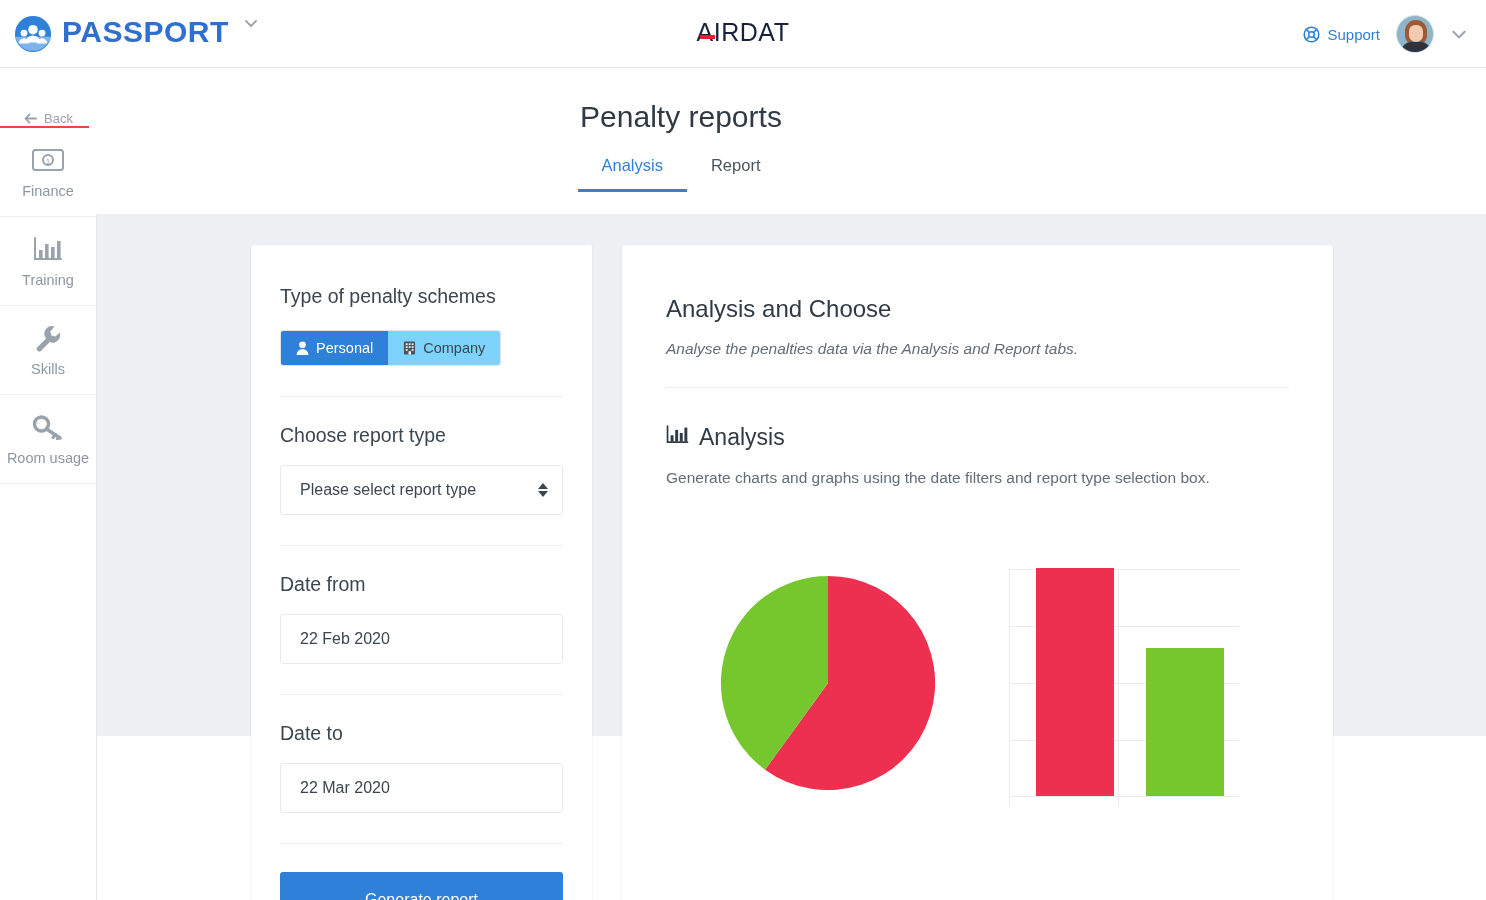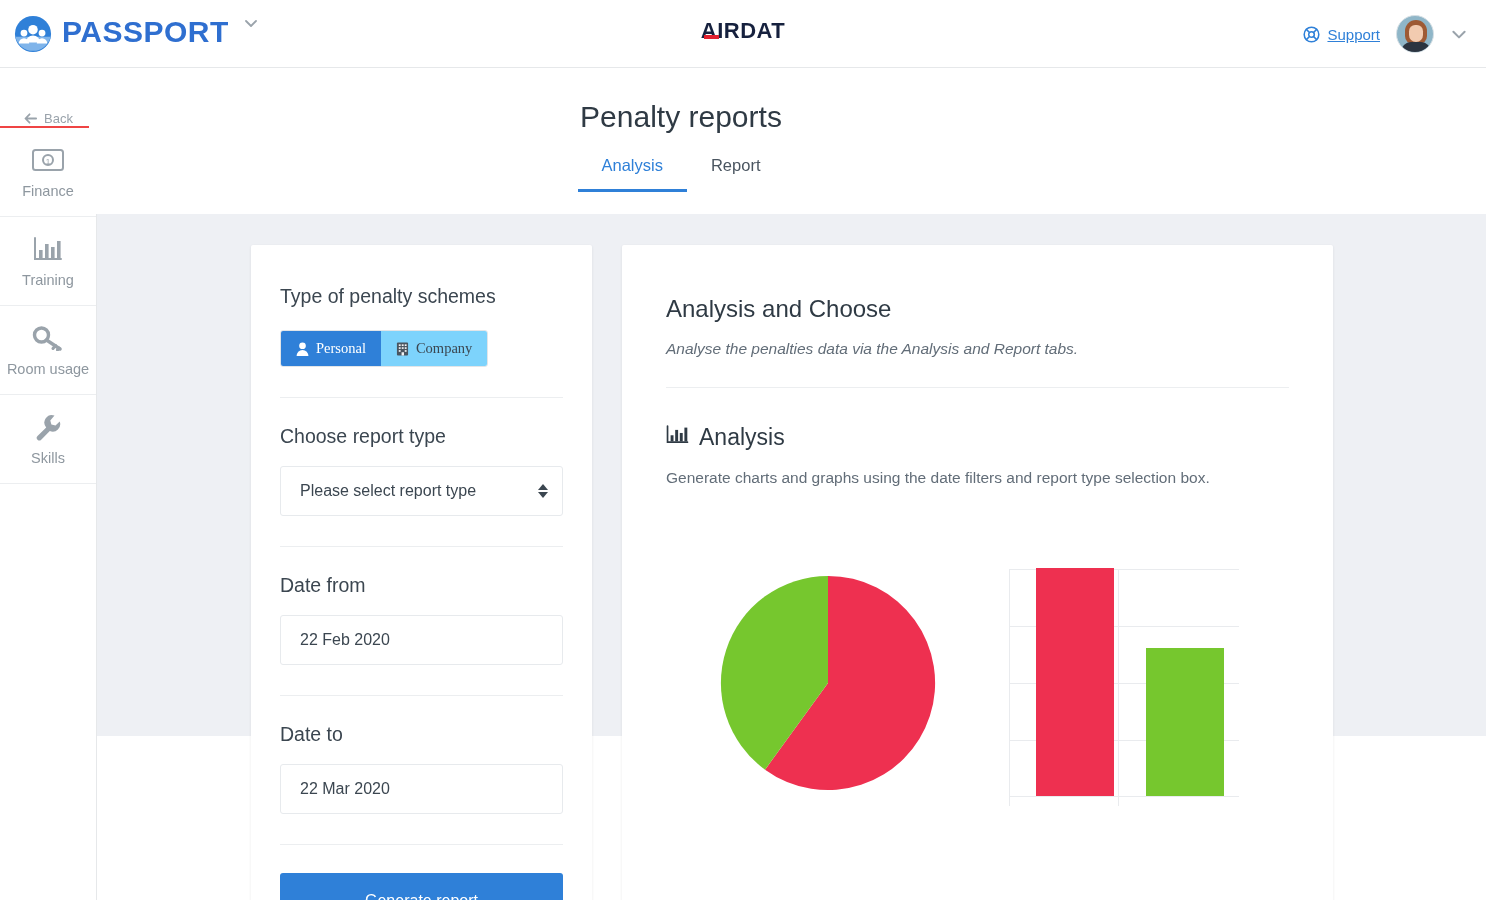--- a/index.html
+++ b/index.html
@@ -26,35 +26,35 @@
     letter-spacing: 0.5px;
   }
   .brand-caret { margin-left: 4px; color: #9aa3ab; display: block; }
 
   .airdat {
     position: absolute; left: 0; right: 0; top: 18px;
     text-align: center; pointer-events: none;
   }
   .airdat-logo {
     display: inline-block; position: relative;
-    font-size: 22px; font-weight: bold; color: #16213e;
+    font-size: 25px; font-weight: normal; color: #16213e;
     letter-spacing: 0.5px;
   }
   .airdat-logo .underbar {
     position: absolute; left: 3px; top: 17px;
     width: 15px; height: 3.5px; background: #e2202f;
   }
 
   .topright {
     position: absolute; right: 18px; top: 0; height: 68px;
     display: flex; align-items: center; gap: 16px;
   }
   .support {
     display: flex; align-items: center; gap: 7px;
-    color: #2f80d8; font-size: 15px; cursor: pointer; text-decoration: underline;
+    color: #2f80d8; font-size: 15px; cursor: pointer;
   }
   .avatar {
     width: 38px; height: 38px; border-radius: 50%;
     background: #8fb6c8; overflow: hidden; position: relative;
     border: 1px solid #d7e0e5;
   }
   .avatar .hair {
     position: absolute; left: 8px; top: 4px; width: 22px; height: 24px;
     background: #9e5a34; border-radius: 11px 11px 8px 8px;
   }
@@ -125,21 +125,20 @@
   }
   .card-left { width: 341px; min-height: 655px; padding: 40px 29px 0 29px; }
   .card-right { width: 711px; min-height: 655px; padding: 50px 0 0 0; }
 
   .fld-label {
     font-size: 19.5px; color: #3b4650; font-weight: normal;
   }
   .seg {
     display: inline-flex; margin-top: 22px; border-radius: 3px; overflow: hidden;
     border: 1px solid #e2e5e8;
-    font-family: Liberation Serif, serif;
   }
   .seg-btn {
     display: flex; align-items: center; gap: 7px;
     padding: 9px 15px; font-size: 14.5px; cursor: pointer;
     background: #7dd3fc; color: #3b4650;
   }
   .seg-btn.on { background: #2f80d8; color: #fff; }
   .divider { height: 1px; background: #eceef0; margin: 30px 0 0 0; }
 
   .group { padding-top: 27px; }
@@ -270,36 +269,36 @@
           <rect x="18" y="11" width="3.6" height="11" fill="#9aa3ab"></rect>
           <rect x="24" y="5" width="3.6" height="17" fill="#9aa3ab"></rect>
         </svg>
       </span>
       <span class="lbl">Training</span>
     </div>
 
 
     <div class="side-item">
       <span class="ico">
+        <svg width="30" height="28" viewBox="0 0 30 28">
+          <path d="M21.5 2.5 a7.5 7.5 0 0 0 -8.3 11.9 L4.5 23 a2.6 2.6 0 0 0 3.7 3.7 l8.6 -8.7 a7.5 7.5 0 0 0 9.9 -9.6 l-4.2 4.2 -4.1 -1.1 -1.1 -4.1 Z" fill="#9aa3ab"></path>
+        </svg>
+      </span>
+      <span class="lbl">Skills</span>
+    </div>
+
+    <div class="side-item">
+      <span class="ico">
         <svg width="32" height="26" viewBox="0 0 32 26">
           <circle cx="9.5" cy="10" r="7" fill="none" stroke="#9aa3ab" stroke-width="3.4"></circle>
           <path d="M14.5 15 L28 24" stroke="#9aa3ab" stroke-width="3.4" stroke-linecap="round"></path>
           <path d="M23.5 20.5 L21 23.5 M27 23 L25.5 25" stroke="#9aa3ab" stroke-width="3" stroke-linecap="round"></path>
         </svg>
       </span>
       <span class="lbl">Room usage</span>
-    </div>
-
-    <div class="side-item">
-      <span class="ico">
-        <svg width="30" height="28" viewBox="0 0 30 28">
-          <path d="M21.5 2.5 a7.5 7.5 0 0 0 -8.3 11.9 L4.5 23 a2.6 2.6 0 0 0 3.7 3.7 l8.6 -8.7 a7.5 7.5 0 0 0 9.9 -9.6 l-4.2 4.2 -4.1 -1.1 -1.1 -4.1 Z" fill="#9aa3ab"></path>
-        </svg>
-      </span>
-      <span class="lbl">Skills</span>
     </div>
   </div>
 
   <div class="page-head">
     <h1 class="page-title">Penalty reports</h1>
     <div class="tabs">
       <div class="tab active">Analysis</div>
       <div class="tab">Report</div>
     </div>
   </div>

